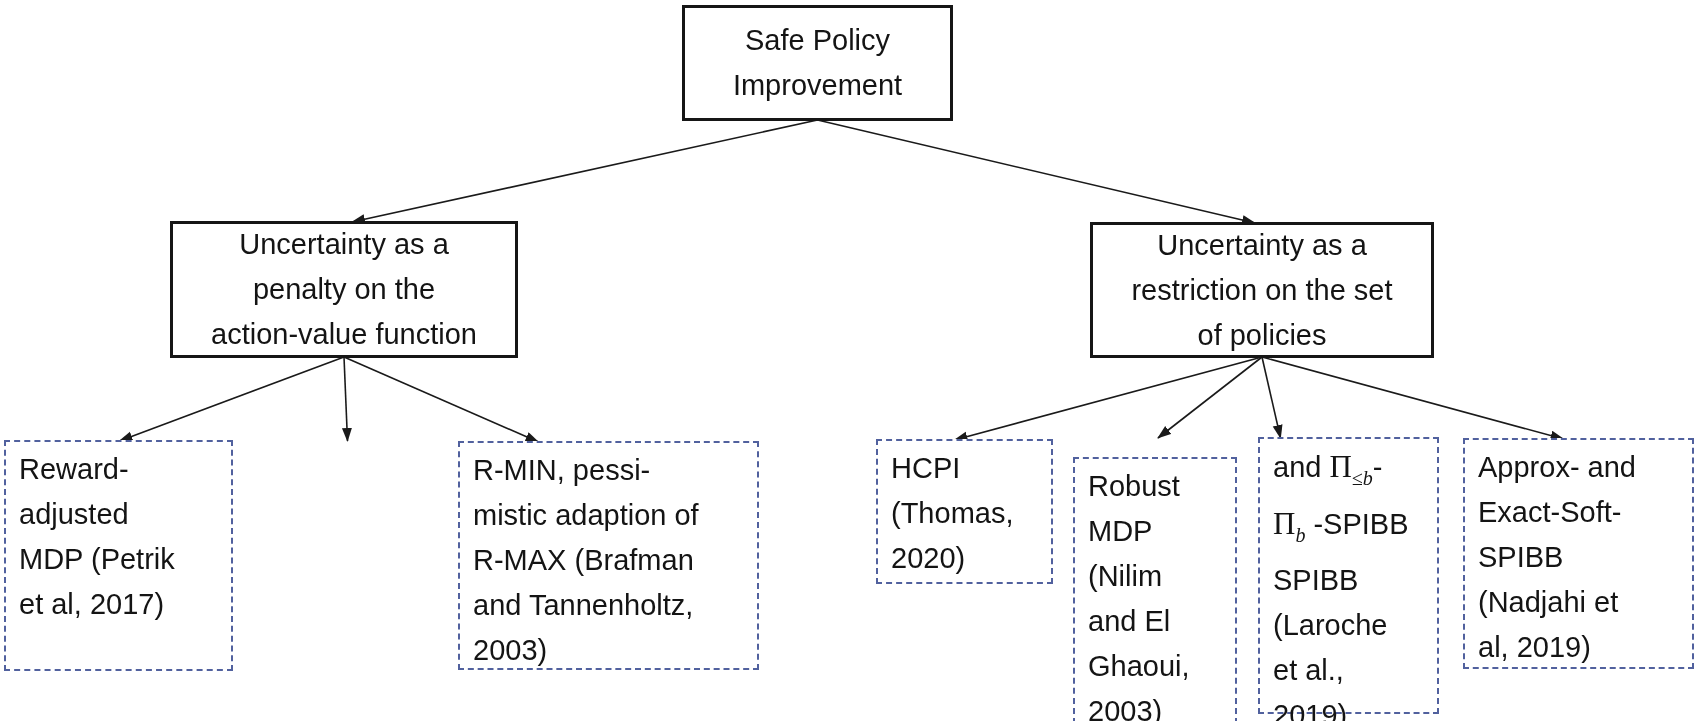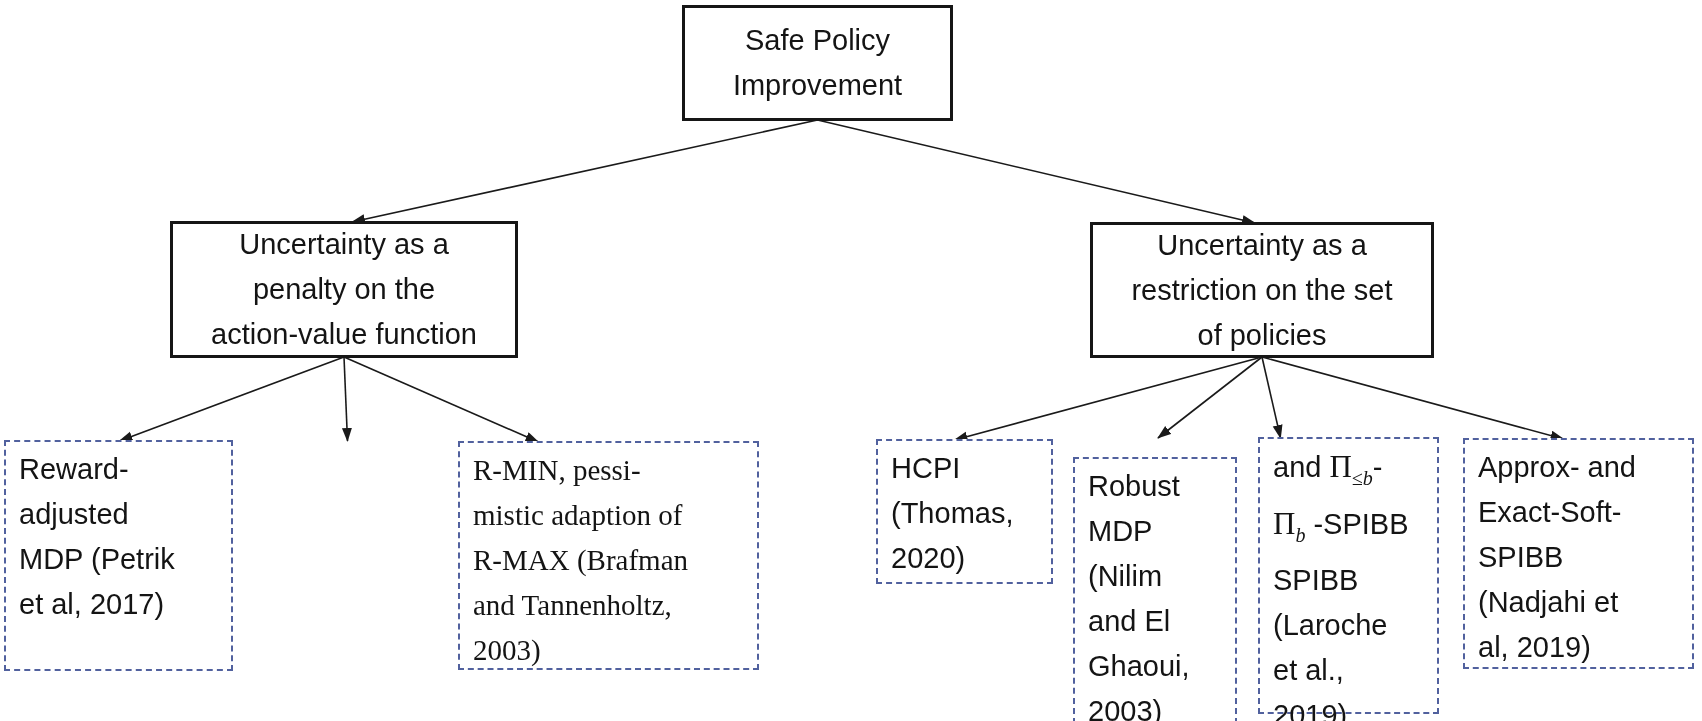--- a/index.html
+++ b/index.html
@@ -57,21 +57,21 @@
   </div>
 
   <div class="node dashed" style="left:4px;top:440px;width:229px;height:231px;">
     <div class="pre">Reward-
 adjusted
 MDP (Petrik
 et al, 2017)</div>
   </div>
 
 
-  <div class="node dashed" style="left:458px;top:441px;width:301px;height:229px;font-family:Liberation Serif, serif;">
+  <div class="node dashed" style="left:458px;top:441px;width:301px;height:229px;">
     <div class="pre">R-MIN, pessi-
 mistic adaption of
 R-MAX (Brafman
 and Tannenholtz,
 2003)</div>
   </div>
 
   <div class="node dashed" style="left:876px;top:439px;width:177px;height:145px;">
     <div class="pre">HCPI
 (Thomas,

